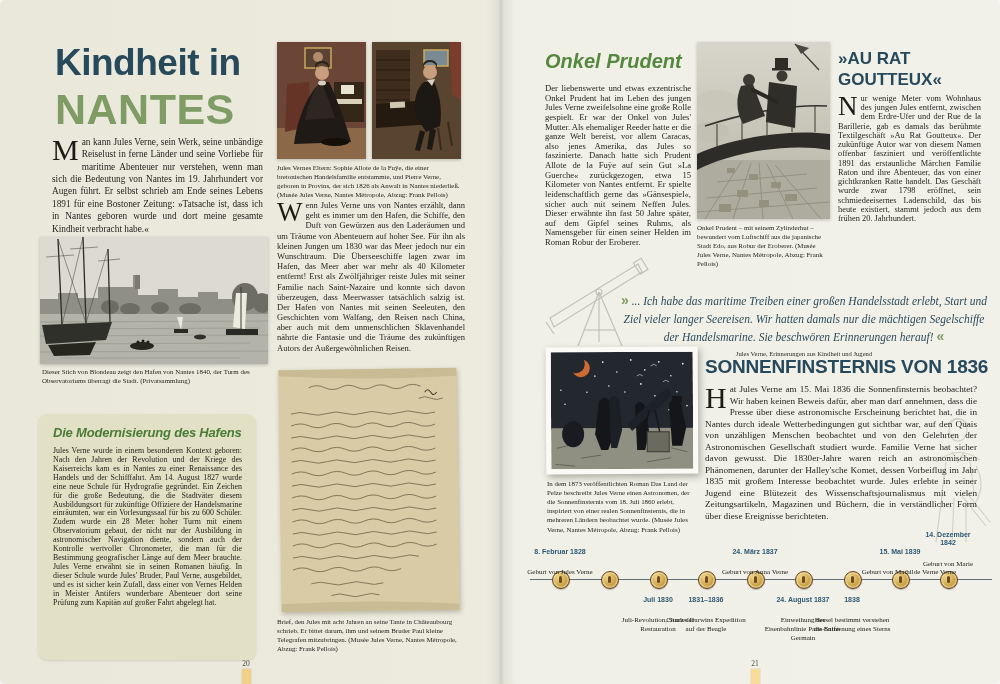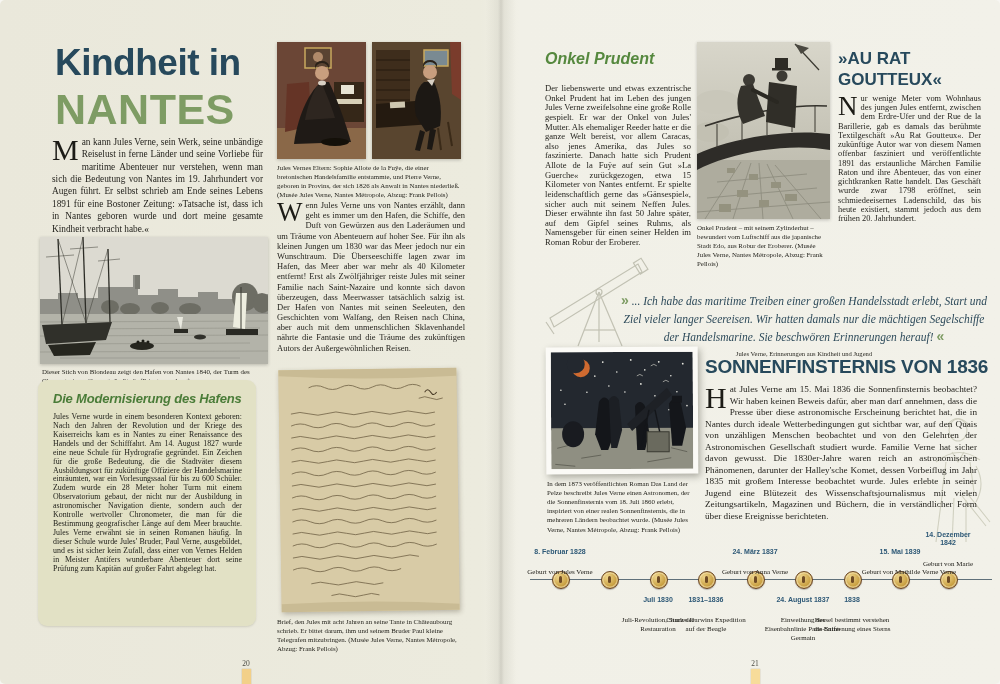--- a/index.html
+++ b/index.html
@@ -6,21 +6,21 @@
   .spread{position:relative;width:1000px;height:684px;overflow:hidden;
     background:linear-gradient(90deg,#eae8db 0%,#ecebde 48%,#f1f0e7 52%,#f2f1e9 100%);
     font-family:"Liberation Serif",serif;border-radius:5px;}
   .seam{position:absolute;left:486px;top:0;width:30px;height:684px;
     background:linear-gradient(90deg,rgba(80,75,60,0) 0%,rgba(80,75,60,.08) 40%,rgba(55,50,40,.16) 50%,rgba(80,75,60,.08) 60%,rgba(80,75,60,0) 100%);}
   .abs{position:absolute;}
   
   .h-kindheit{font-family:"Liberation Sans",sans-serif;font-weight:bold;font-size:37px;color:#27495c;letter-spacing:-.5px;}
   .h-nantes{font-family:"Liberation Sans",sans-serif;font-weight:bold;font-size:43px;color:#7e9c64;letter-spacing:.5px;}
   .h-greenbox{font-family:"Liberation Sans",sans-serif;font-weight:bold;font-style:italic;font-size:13px;letter-spacing:-.2px;color:#4a7c38;}
-  .h-onkel{font-family:"Liberation Sans",sans-serif;font-weight:bold;font-style:italic;font-size:16px;color:#55883e;text-align:center;}
+  .h-onkel{font-family:"Liberation Sans",sans-serif;font-weight:bold;font-style:italic;font-size:20px;color:#55883e;text-align:center;}
   .h-aurat{font-family:"Liberation Sans",sans-serif;font-weight:bold;font-size:17px;line-height:1.25;color:#27495c;}
   .h-sonnen{font-family:"Liberation Sans",sans-serif;font-weight:bold;font-size:19px;color:#27495c;letter-spacing:-.2px;}
   
   .bt{color:#201f1a;text-align:justify;}
   .bt1{font-size:9.3px;line-height:1.33;}
   .bt2{font-size:8.5px;line-height:1.2;}
   .btg{font-size:7.9px;line-height:1.13;color:#23231d;}
   .bto{font-size:8.6px;line-height:1.12;}
   .bta{font-size:8.4px;line-height:1.1;}
   .bts{font-size:9.2px;line-height:1.25;}
@@ -107,21 +107,21 @@
       <ellipse cx="102" cy="109" rx="12" ry="4" fill="#26261f"></ellipse>
       <circle cx="98" cy="105" r="1.5" fill="#1c1c16"></circle>
         <circle cx="103" cy="104" r="1.5" fill="#1c1c16"></circle>
         <circle cx="108" cy="105" r="1.5" fill="#1c1c16"></circle>
       <ellipse cx="160" cy="100" rx="6" ry="2.5" fill="#30302a"></ellipse>
       <rect x="95" y="38" width="5" height="14" fill="#7a7a72"></rect>
     </svg>
   </div>
   <div class="abs caption" style="left:42px;top:367px;width:225px;">Dieser Stich von Blondeau zeigt den Hafen von Nantes 1840, der Turm des Observatoriums überragt die Stadt. (Privatsammlung)</div>
 
-  <div class="abs greenbox" style="left:38px;top:380px;width:189px;height:225px;">
+  <div class="abs greenbox" style="left:38px;top:414px;width:189px;height:225px;">
     <div class="h-greenbox">Die Modernisierung des Hafens</div>
     <div class="bt btg" style="margin-top:7px;">Jules Verne wurde in einem besonderen Kontext geboren: Nach den Jahren der Revolution und der Kriege des Kaiserreichs kam es in Nantes zu einer Renaissance des Handels und der Schifffahrt. Am 14. August 1827 wurde eine neue Schule für Hydrografie gegründet. Ein Zeichen für die große Bedeutung, die die Stadtväter diesem Ausbildungsort für zukünftige Offiziere der Handelsmarine einräumten, war ein Vorlesungssaal für bis zu 600 Schüler. Zudem wurde ein 28 Meter hoher Turm mit einem Observatorium gebaut, der nicht nur der Ausbildung in astronomischer Navigation diente, sondern auch der Kontrolle wertvoller Chronometer, die man für die Bestimmung geografischer Länge auf dem Meer brauchte. Jules Verne erwähnt sie in seinen Romanen häufig. In dieser Schule wurde Jules' Bruder, Paul Verne, ausgebildet, und es ist sicher kein Zufall, dass einer von Vernes Helden in Meister Antifers wunderbare Abenteuer dort seine Prüfung zum Kapitän auf großer Fahrt abgelegt hat.</div>
   </div>
 
   <div class="abs imgframe" style="left:277px;top:42px;width:89px;height:117px;">
     <svg width="89" height="117" viewBox="0 0 89 117">
       <rect width="89" height="117" fill="#6b4636"></rect>
       <rect y="86" width="89" height="31" fill="#8a6848"></rect>
       <rect x="28" y="6" width="26" height="20" fill="#5a4332" stroke="#c9a95f" stroke-width="1.5"></rect>
       <circle cx="41" cy="15" r="5" fill="#b08a6a"></circle>

